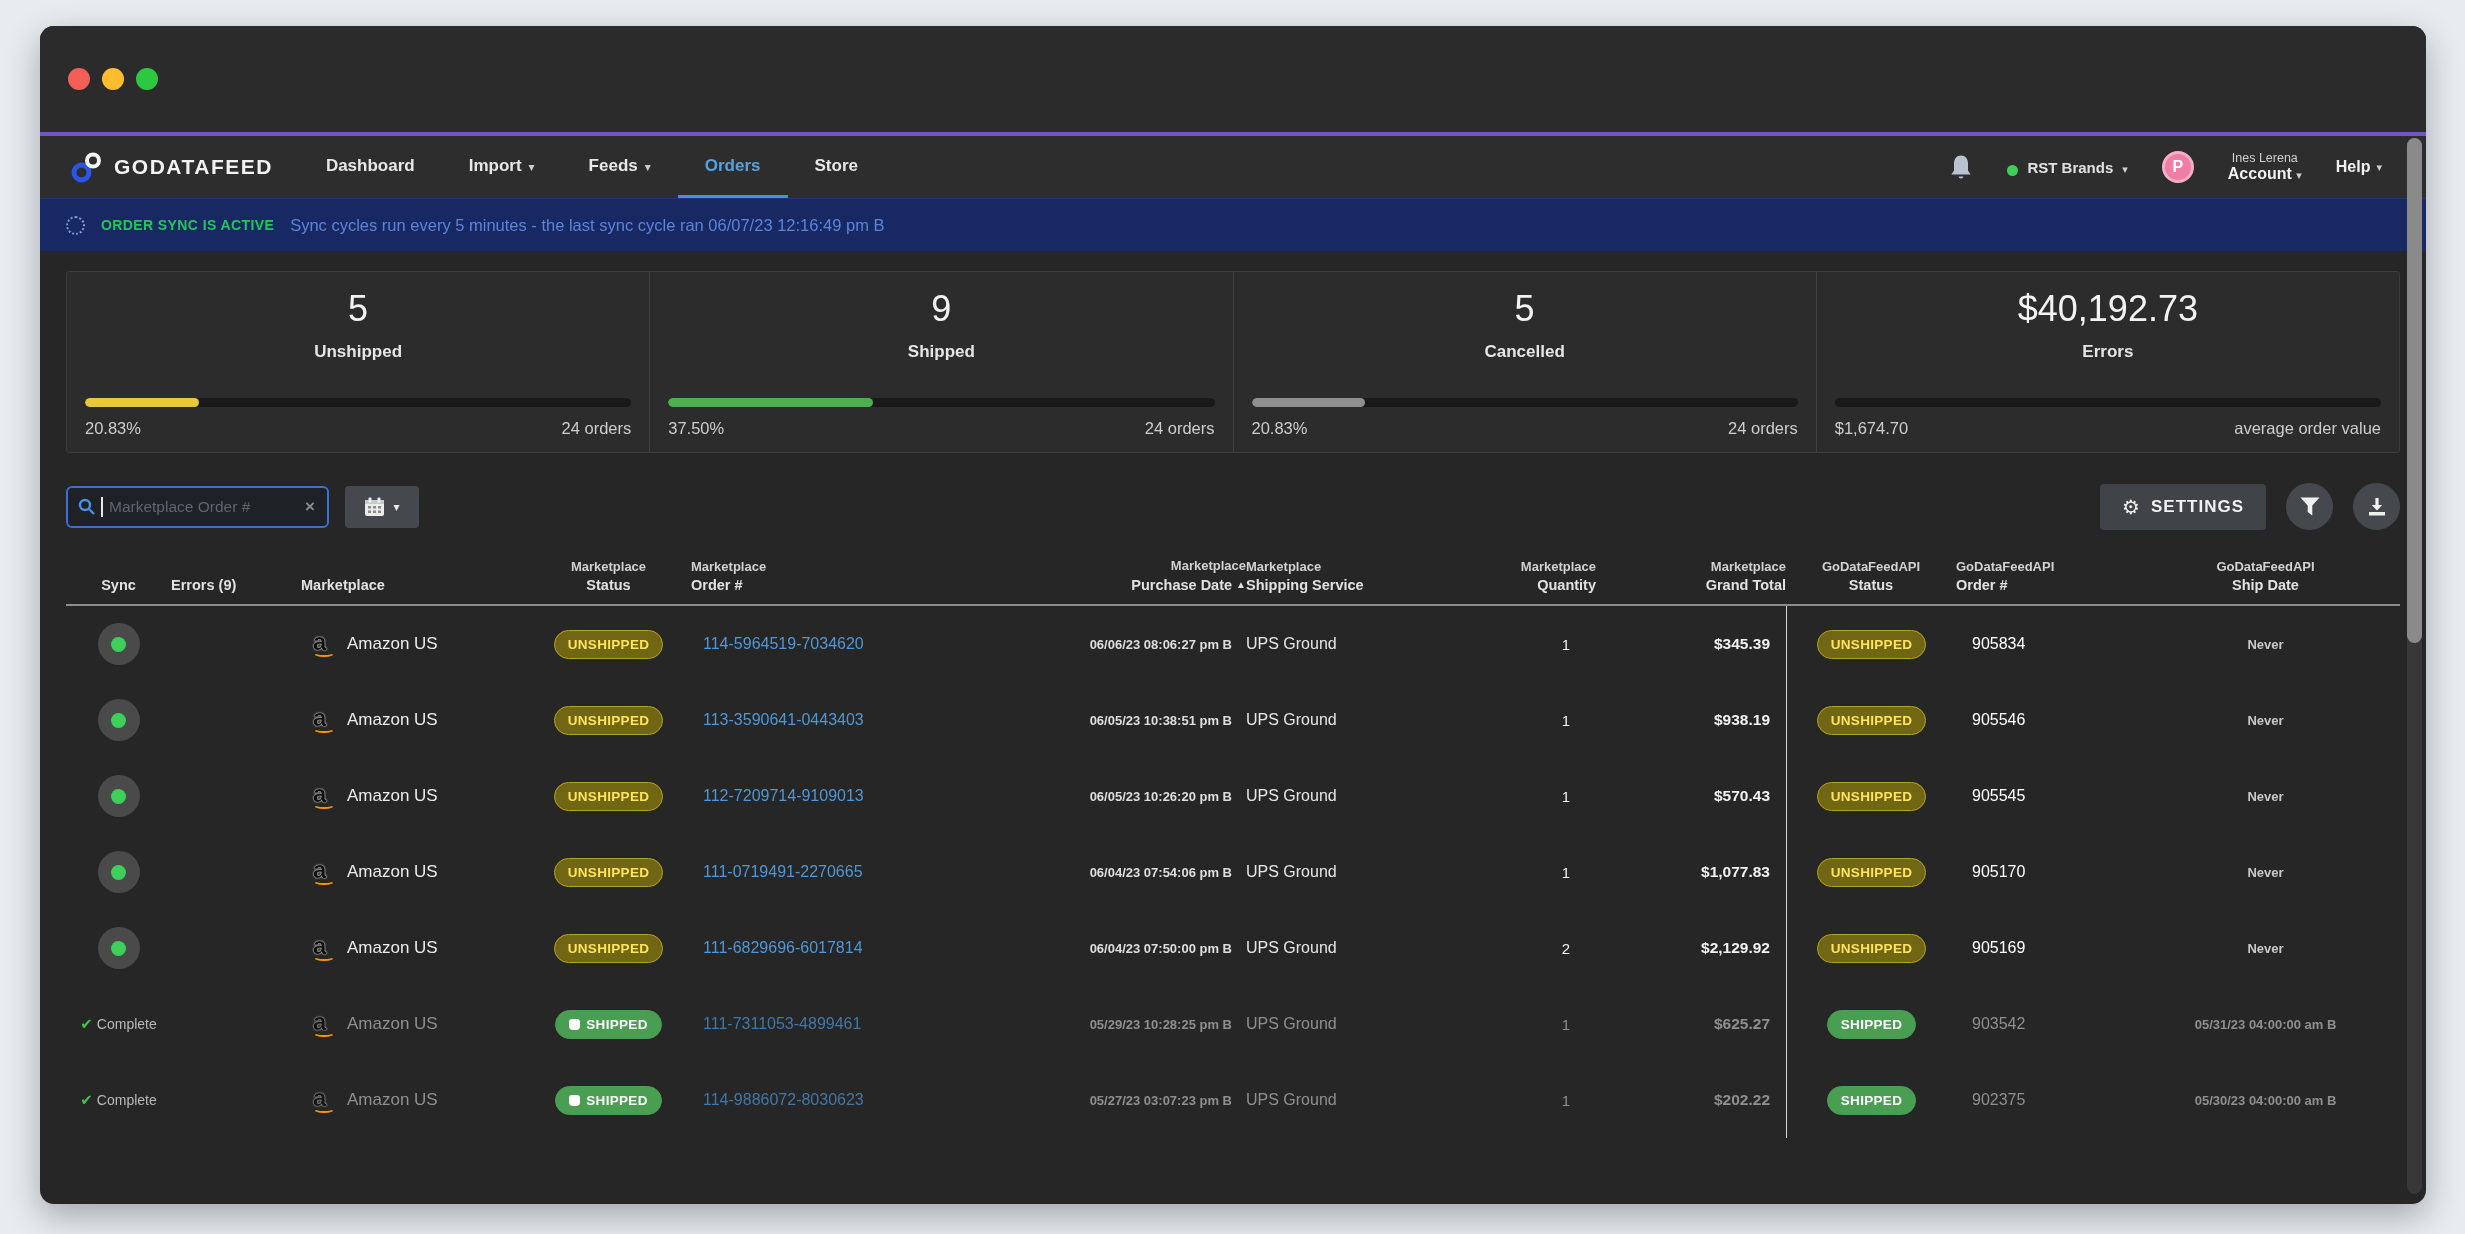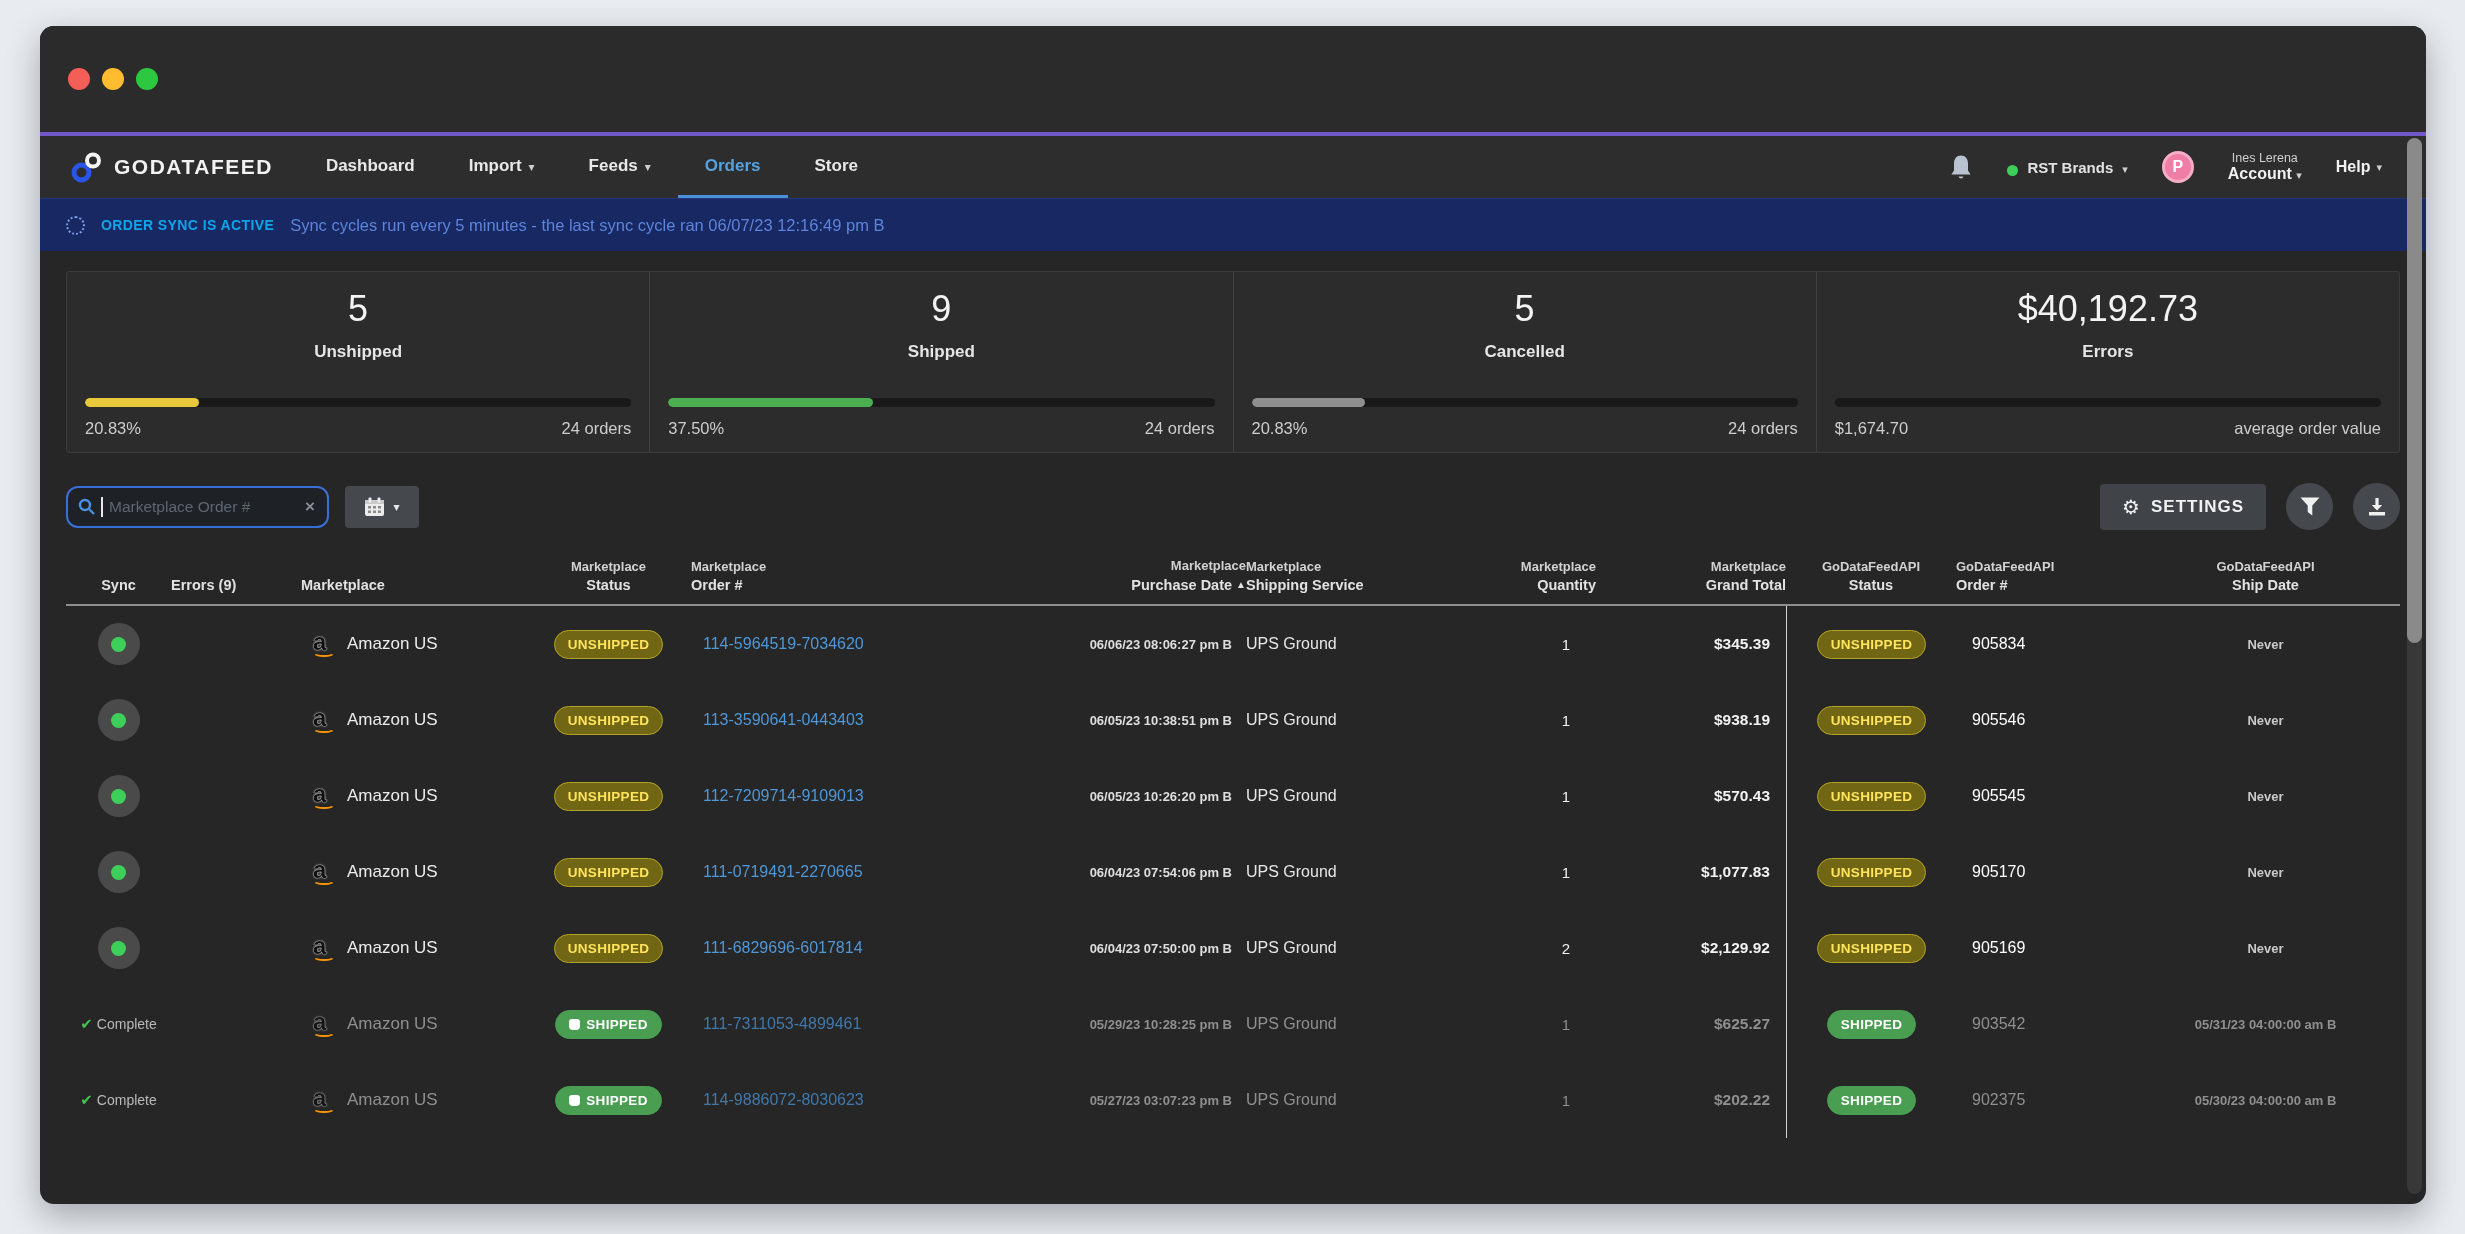--- a/index.html
+++ b/index.html
@@ -64,21 +64,21 @@
 
   
   .banner {
     height:53px; background:#172863; border-top:1px solid #23367c;
     display:flex; align-items:center; gap:16px; padding:0 26px;
   }
   .spinner {
     width:19px; height:19px; border-radius:50%;
     border:2.5px dotted #7d9be0;
   }
-  .banner-label { font-size:14px; font-weight:bold; color:#0ea5e9; letter-spacing:.4px; }
+  .banner-label { font-size:14px; font-weight:bold; color:#22c55e; letter-spacing:.4px; }
   .banner-msg { font-size:16.5px; color:#5d84d9; }
 
   
   .stats {
     margin:20px 26px 0 26px; display:flex;
     background:#2c2c2c; border:1px solid #3c3c3c; border-radius:3px;
   }
   .card { flex:1; padding:16px 18px 14px 18px; position:relative; }
   .card + .card { border-left:1px solid #3f3f44; }
   .card-count { text-align:center; font-size:36px; color:#f3f3f3; line-height:42px; }
@@ -92,21 +92,21 @@
   .card.unshipped .card-fill { background:#e8c93c; }
   .card.shipped   .card-fill { background:#4caf50; }
   .card.cancelled .card-fill { background:#8f8f8f; }
   .card.revenue   .card-fill { background:transparent; }
   .card-foot { display:flex; justify-content:space-between; margin-top:12px; font-size:16.5px; color:#cdcdcd; }
 
   
   .toolbar { margin:30px 26px 0 26px; display:flex; align-items:center; }
   .searchbox {
     width:263px; height:42px; background:#1e2126; border:2px solid #3b6fd8;
-    border-radius:12px; display:flex; align-items:center; padding:0 10px; gap:6px;
+    border-radius:6px; display:flex; align-items:center; padding:0 10px; gap:6px;
   }
   .search-glyph { width:17px; height:17px; flex:0 0 auto; }
   .text-caret { width:2px; height:20px; background:#e8e8e8; }
   .searchbox input {
     flex:1; background:transparent; border:none; outline:none;
     color:#dcdcdc; font-size:15.5px; font-family:inherit; min-width:0;
   }
   .searchbox input::placeholder { color:#5f6670; }
   .clear-x { color:#8a8f96; font-size:17px; font-weight:bold; cursor:pointer; padding:0 2px; }
   .cal-btn {

